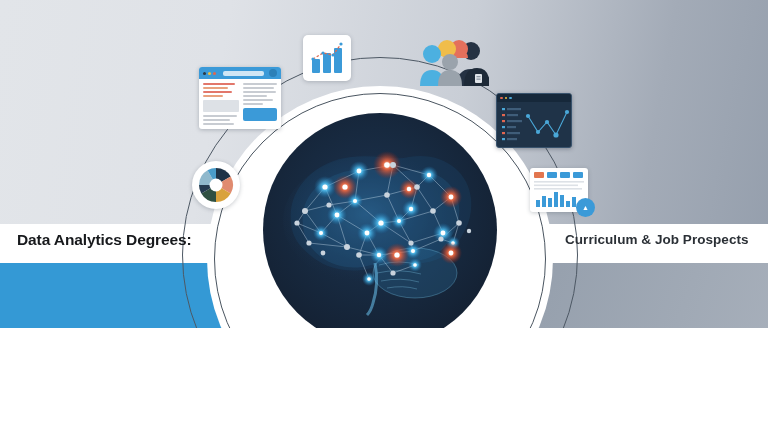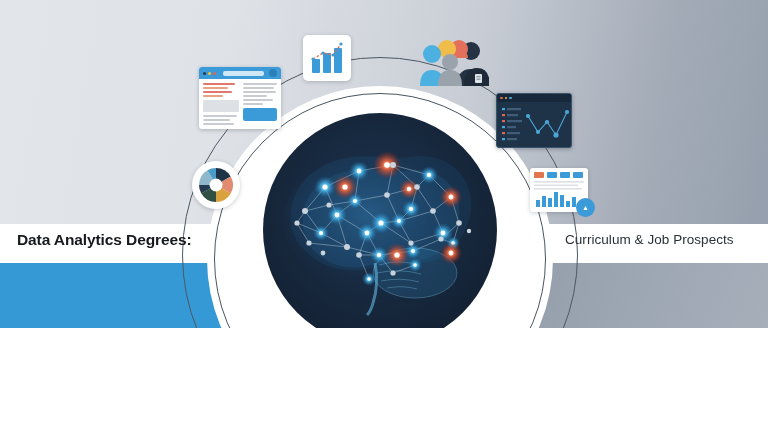--- a/index.html
+++ b/index.html
@@ -175,21 +175,21 @@
     font-size: 15.5px;
     font-weight: bold;
     color: #17191c;
     letter-spacing: -0.1px;
     white-space: nowrap;
   }
   .title-right {
     position: absolute;
     left: 565px; top: 232px;
     font-size: 13.5px;
-    font-weight: normal;
+    font-weight: bold;
     color: #2b3036;
     letter-spacing: 0.05px;
     white-space: nowrap;
   }
 </style>
 </head>
 <body>
 
 <div id="stage">
 

